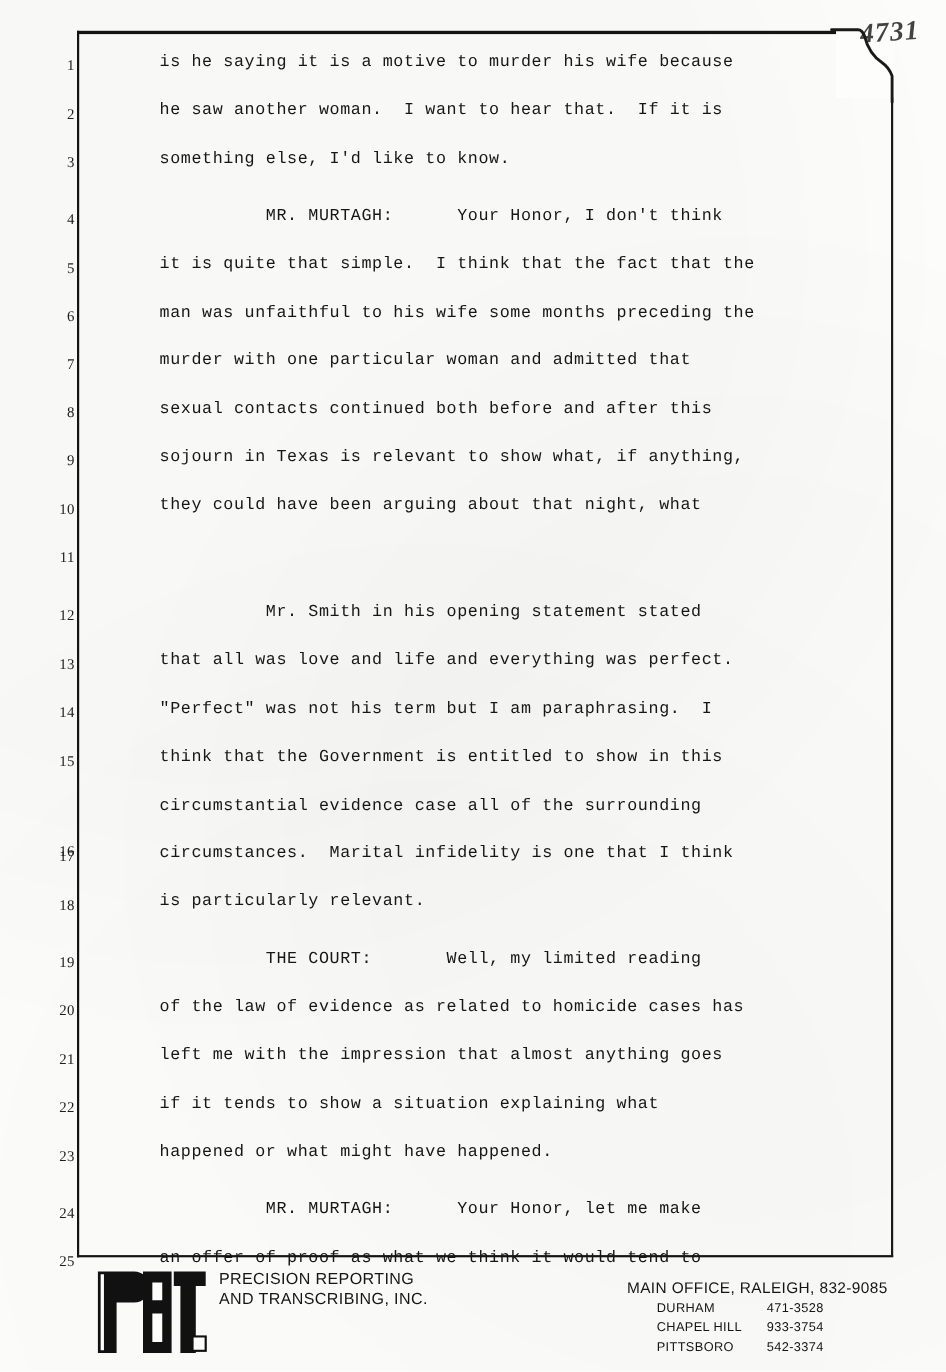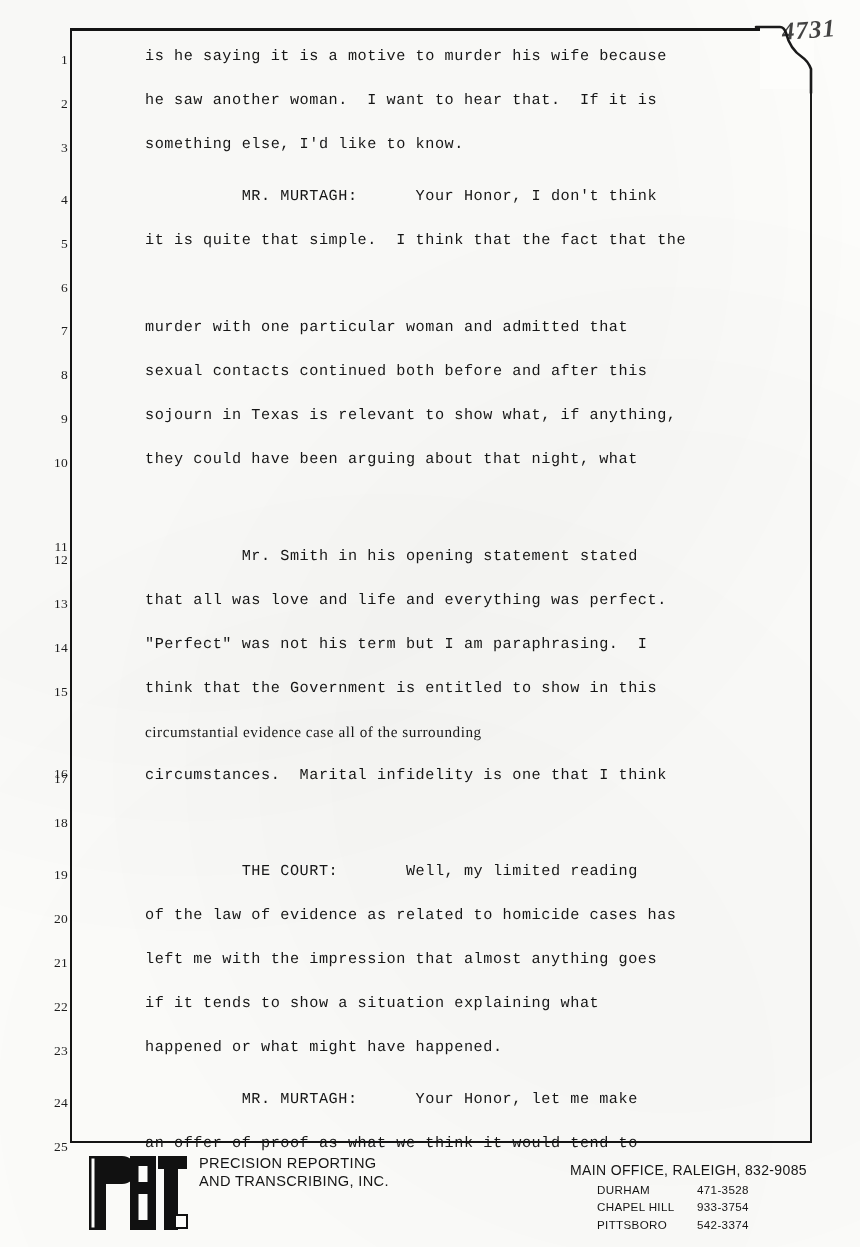--- a/index.html
+++ b/index.html
@@ -217,21 +217,21 @@
       <div class="line-no" style="top: 24px;">1</div>
       <div class="line-no" style="top: 67.9px;">2</div>
       <div class="line-no" style="top: 111.8px;">3</div>
       <div class="line-no" style="top: 163.7px;">4</div>
       <div class="line-no" style="top: 207.6px;">5</div>
       <div class="line-no" style="top: 251.5px;">6</div>
       <div class="line-no" style="top: 295.4px;">7</div>
       <div class="line-no" style="top: 339.3px;">8</div>
       <div class="line-no" style="top: 383.2px;">9</div>
       <div class="line-no" style="top: 427.1px;">10</div>
-      <div class="line-no" style="top: 471px; margin-top: 40px;">11</div>
+      <div class="line-no" style="top: 471px;">11</div>
       <div class="line-no" style="top: 523.9px;">12</div>
       <div class="line-no" style="top: 567.8px;">13</div>
       <div class="line-no" style="top: 611.7px;">14</div>
       <div class="line-no" style="top: 655.6px;">15</div>
       <div class="line-no" style="top: 699.5px; margin-top: 38px;">16</div>
       <div class="line-no" style="top: 743.4px;">17</div>
       <div class="line-no" style="top: 787.3px;">18</div>
       <div class="line-no" style="top: 839.2px;">19</div>
       <div class="line-no" style="top: 883.1px;">20</div>
       <div class="line-no" style="top: 927px;">21</div>
@@ -240,30 +240,32 @@
       <div class="line-no" style="top: 1066.7px;">24</div>
       <div class="line-no" style="top: 1110.6px;">25</div>
     </div>
 
   <div id="transcript">
       <div class="tline" style="top: 21px;">is he saying it is a motive to murder his wife because</div>
       <div class="tline" style="top: 64.9px;">he saw another woman.  I want to hear that.  If it is</div>
       <div class="tline" style="top: 108.8px;">something else, I'd like to know.</div>
       <div class="tline" style="top: 160.7px;">          MR. MURTAGH:      Your Honor, I don't think</div>
       <div class="tline" style="top: 204.6px;">it is quite that simple.  I think that the fact that the</div>
+      <div class="tline" style="top: 248.5px;">man was unfaithful to his wife some months preceding the</div>
       <div class="tline" style="top: 292.4px;">murder with one particular woman and admitted that</div>
       <div class="tline" style="top: 336.3px;">sexual contacts continued both before and after this</div>
       <div class="tline" style="top: 380.2px;">sojourn in Texas is relevant to show what, if anything,</div>
       <div class="tline" style="top: 424.1px;">they could have been arguing about that night, what</div>
       <div class="tline" style="top: 520.9px;">          Mr. Smith in his opening statement stated</div>
       <div class="tline" style="top: 564.8px;">that all was love and life and everything was perfect.</div>
       <div class="tline" style="top: 608.7px;">"Perfect" was not his term but I am paraphrasing.  I</div>
       <div class="tline" style="top: 652.6px;">think that the Government is entitled to show in this</div>
-      <div class="tline" style="top: 696.5px; font-family: Liberation Serif, serif;">circumstantial evidence case all of the surrounding</div>
+      <div class="tline" style="top: 696.5px;">circumstantial evidence case all of the surrounding</div>
       <div class="tline" style="top: 740.4px;">circumstances.  Marital infidelity is one that I think</div>
+      <div class="tline" style="top: 784.3px;">is particularly relevant.</div>
       <div class="tline" style="top: 836.2px;">          THE COURT:       Well, my limited reading</div>
       <div class="tline" style="top: 880.1px;">of the law of evidence as related to homicide cases has</div>
       <div class="tline" style="top: 924px;">left me with the impression that almost anything goes</div>
       <div class="tline" style="top: 967.9px;">if it tends to show a situation explaining what</div>
       <div class="tline" style="top: 1011.8px;">happened or what might have happened.</div>
       <div class="tline" style="top: 1063.7px;">          MR. MURTAGH:      Your Honor, let me make</div>
       <div class="tline" style="top: 1107.6px;">an offer of proof as what we think it would tend to</div>
     </div>
 
   <div id="footer">

